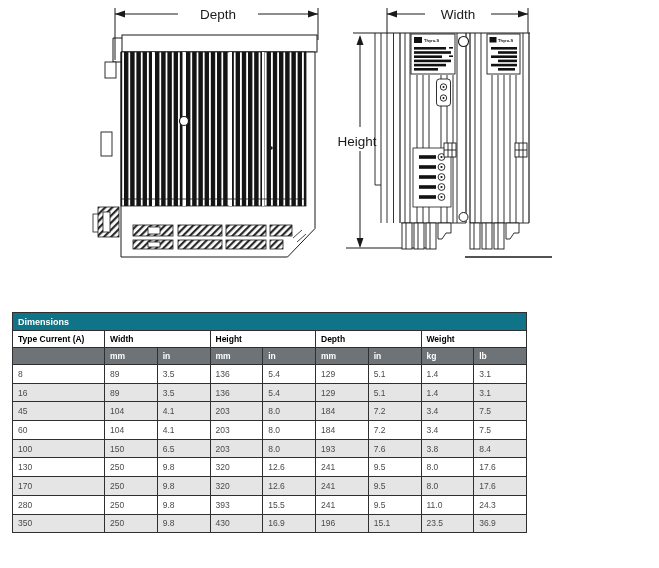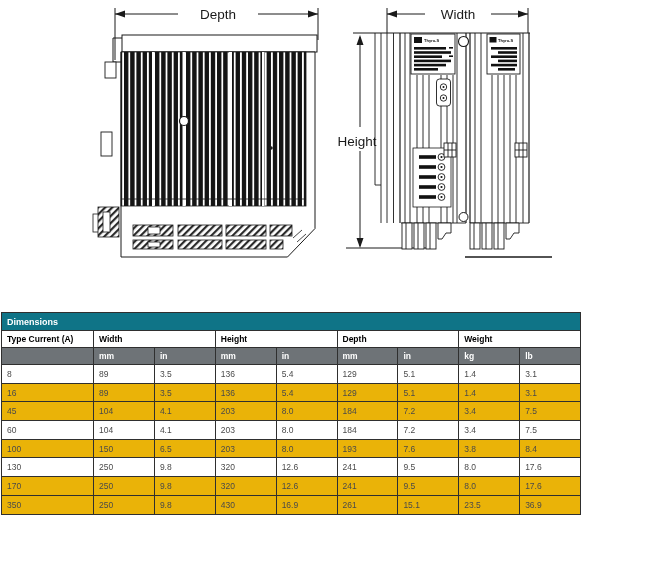--- a/index.html
+++ b/index.html
@@ -3,34 +3,34 @@
 <meta charset="utf-8">
 <style>
   html,body{margin:0;padding:0;background:#fff;}
   .page{position:relative;width:659px;height:568px;background:#ffffff;
         font-family:"Liberation Sans",sans-serif;overflow:hidden;}
   svg.drawings{position:absolute;left:0;top:0;}
   svg text{font-family:"Liberation Sans",sans-serif;}
   .dim-label{font-size:13.5px;fill:#1a1a1a;}
   .tiny-label{font-size:4px;fill:#111;font-weight:bold;}
 
-  table.dim-table{position:absolute;left:1px;top:312px;width:580px;
+  table.dim-table{position:absolute;left:12px;top:312px;width:515px;
         border-collapse:collapse;table-layout:fixed;
         font-size:8.5px;color:#4a4a4a;padding-left:19px;}
   .dim-table col.c0{width:92px;}
   .dim-table th,.dim-table td{border:1px solid #2f2f2f;padding:0 2px 0 5px;
         text-align:left;vertical-align:middle;white-space:nowrap;overflow:hidden;}
   .dim-table tr.title-row th{background:#0f7487;color:#ffffff;font-size:9px;
         font-weight:bold;height:17px;}
   .dim-table tr.group-row th{background:#ffffff;color:#000;font-size:8.5px;
         font-weight:bold;height:16px;}
   .dim-table tr.unit-row th{background:#6e7377;color:#ffffff;font-size:8.5px;
         font-weight:bold;height:16px;}
   .dim-table tbody td{height:17.7px;background:#ffffff;font-weight:normal;}
-  .dim-table tbody tr.alt td{background:#eab308;}
+  .dim-table tbody tr.alt td{background:#e5e5e5;}
 </style>
 </head>
 <body>
 
 <div class="page">
 
   <svg class="drawings" width="659" height="300" viewBox="0 0 659 300">
     <defs>
       <pattern id="fins" width="6.2" height="8" patternUnits="userSpaceOnUse">
         <rect width="6.2" height="8" fill="#ffffff"></rect>
@@ -352,26 +352,37 @@
           <td>170</td>
           <td>250</td>
           <td>9.8</td>
           <td>320</td>
           <td>12.6</td>
           <td>241</td>
           <td>9.5</td>
           <td>8.0</td>
           <td>17.6</td>
         </tr>
+        <tr>
+          <td>280</td>
+          <td>250</td>
+          <td>9.8</td>
+          <td>393</td>
+          <td>15.5</td>
+          <td>241</td>
+          <td>9.5</td>
+          <td>11.0</td>
+          <td>24.3</td>
+        </tr>
         <tr class="alt">
           <td>350</td>
           <td>250</td>
           <td>9.8</td>
           <td>430</td>
           <td>16.9</td>
-          <td>261</td>
+          <td>196</td>
           <td>15.1</td>
           <td>23.5</td>
           <td>36.9</td>
         </tr>
       </tbody>
   </table>
 </div>
 
 </body></html>

